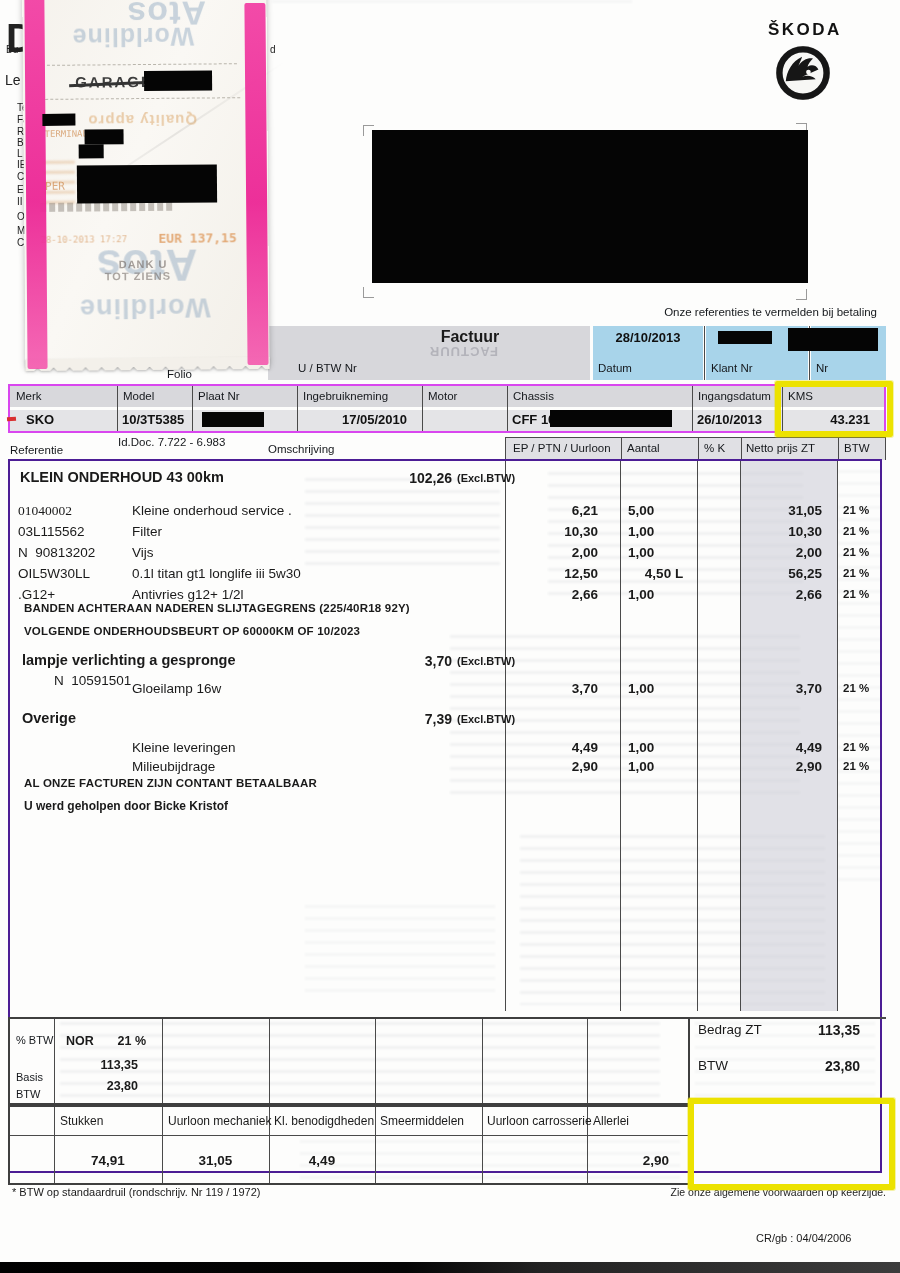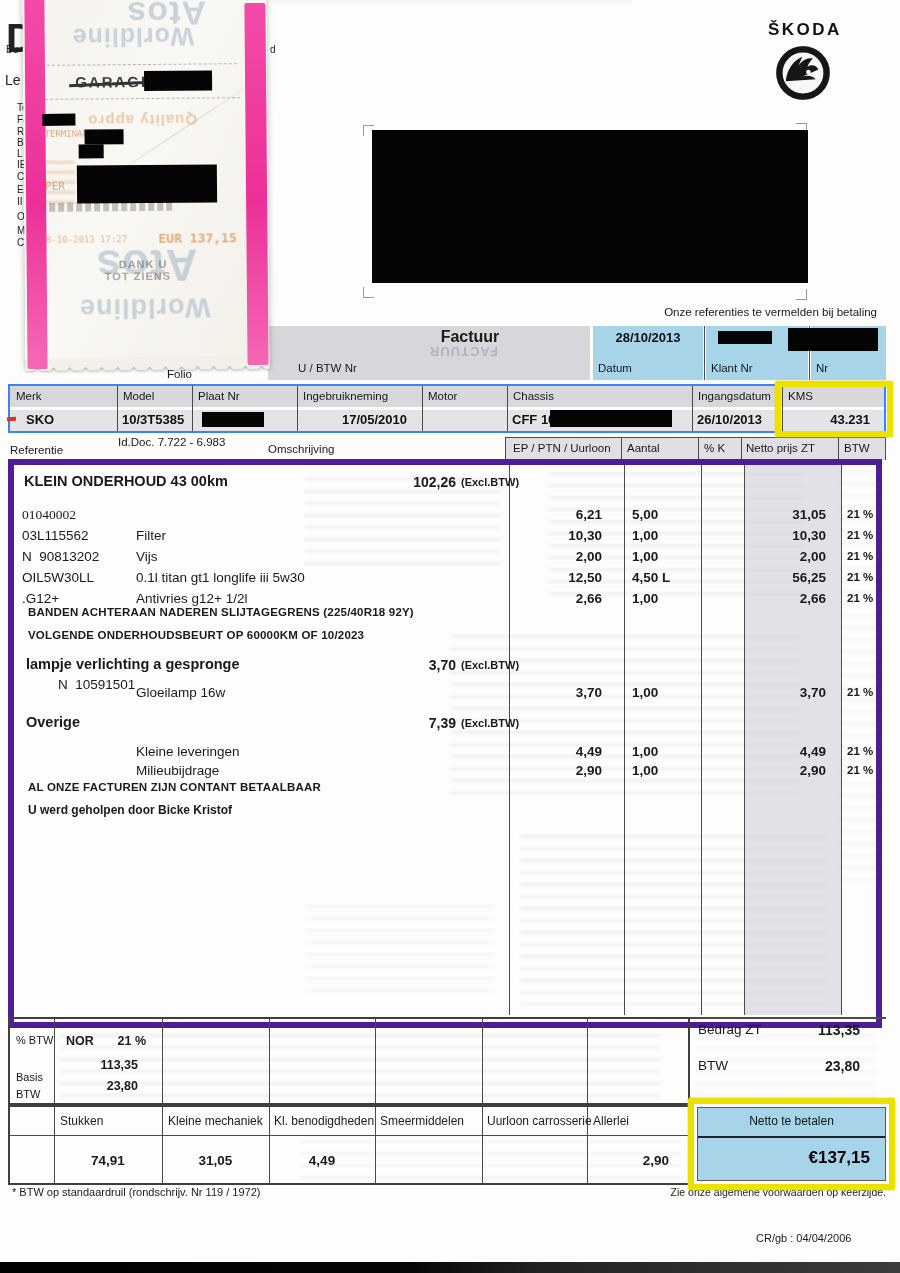--- a/index.html
+++ b/index.html
@@ -17,27 +17,27 @@
     background:repeating-linear-gradient(180deg, rgba(205,130,55,.38) 0 3px, transparent 3px 10px);}
   .gdk{position:absolute;filter:blur(.7px);opacity:.6;
     background:repeating-linear-gradient(90deg, rgba(90,80,70,.55) 0 6px, transparent 6px 9px);}
   
   .greybox{position:absolute;background:#d7d7db;z-index:2;}
   .bluebox{position:absolute;background:#a8d4ea;z-index:2;}
   .lbl{font-size:11.5px;color:#15181c;z-index:3;}
   .val-b{font-weight:700;font-size:13px;color:#111;z-index:3;}
   .blackbox{position:absolute;background:#050505;z-index:4;}
   
-  #veh{left:8px;top:384px;width:878px;height:49px;border:2px solid #3b82f6;box-sizing:border-box;z-index:2;}
+  #veh{left:8px;top:384px;width:878px;height:49px;border:2px solid #d946ef;box-sizing:border-box;z-index:2;}
   #veh .hdr{position:absolute;left:0;top:0;width:100%;height:21px;background:#d8d8dc;}
   #veh .vrow{position:absolute;left:0;top:24px;width:100%;height:21px;background:#e4e4e7;}
   
   #items-hdr{left:505px;top:437px;width:381px;height:23px;box-sizing:border-box;
     border:1.5px solid #4a4a4a;border-bottom:none;background:#e0e0e4;z-index:2;}
-  #items{left:8px;top:459px;width:874px;height:569px;border:6px solid #4c1d95;box-sizing:border-box;z-index:2;background:transparent;}
+  #items{left:8px;top:459px;width:874px;height:714px;border:2px solid #4c1d95;box-sizing:border-box;z-index:2;background:transparent;}
   .itxt{position:absolute;font-size:13.5px;z-index:3;white-space:pre;}
   .sec-t{position:absolute;font-size:14.5px;font-weight:700;z-index:3;}
   .sec-a{position:absolute;font-size:14px;font-weight:700;text-align:right;z-index:3;}
   .sec-x{position:absolute;font-size:11px;font-weight:700;z-index:3;}
   .note{position:absolute;font-size:11.5px;font-weight:700;z-index:3;letter-spacing:.2px;}
   .c-ref{left:8px;width:115px;}
   .c-desc{left:122px;width:350px;}
   .c-ep{left:478px;width:110px;text-align:right;font-weight:700;}
   .c-qty{left:618px;width:72px;font-weight:700;}
   .c-net{left:728px;width:84px;text-align:right;font-weight:700;}
@@ -198,20 +198,21 @@
     <div class="vline" style="left:610px;top:0;height:550px;"></div>
     <div class="vline" style="left:687px;top:0;height:550px;"></div>
     <div class="vline" style="left:730px;top:0;height:550px;"></div>
     <div class="vline" style="left:827px;top:0;height:550px;"></div>
 
     <div class="sec-t" style="left:10px;top:8px;">KLEIN ONDERHOUD 43 00km</div>
     <div class="sec-a" style="left:342px;top:9px;width:100px;">102,26</div>
     <div class="sec-x" style="left:447px;top:11px;">(Excl.BTW)</div>
 
     <div class="itxt c-ref" style="top:42px;font-family:Liberation Serif, serif;">01040002</div>
+    <div class="itxt c-desc" style="top:42px;">Kleine onderhoud service .</div>
     <div class="itxt c-ep" style="top:42px;">6,21</div>
     <div class="itxt c-qty" style="top:42px;">5,00</div>
     <div class="itxt c-net" style="top:42px;">31,05</div>
     <div class="itxt c-btw" style="top:43px;">21 %</div>
 
     <div class="itxt c-ref" style="top:63px;">03L115562</div>
     <div class="itxt c-desc" style="top:63px;">Filter</div>
     <div class="itxt c-ep" style="top:63px;">10,30</div>
     <div class="itxt c-qty" style="top:63px;">1,00</div>
     <div class="itxt c-net" style="top:63px;">10,30</div>
@@ -220,21 +221,21 @@
     <div class="itxt c-ref" style="top:84px;">N  90813202</div>
     <div class="itxt c-desc" style="top:84px;">Vijs</div>
     <div class="itxt c-ep" style="top:84px;">2,00</div>
     <div class="itxt c-qty" style="top:84px;">1,00</div>
     <div class="itxt c-net" style="top:84px;">2,00</div>
     <div class="itxt c-btw" style="top:85px;">21 %</div>
 
     <div class="itxt c-ref" style="top:105px;">OIL5W30LL</div>
     <div class="itxt c-desc" style="top:105px;">0.1l titan gt1 longlife iii 5w30</div>
     <div class="itxt c-ep" style="top:105px;">12,50</div>
-    <div class="itxt c-qty" style="top:105px;">4,50 L</div>
+    <div class="itxt c-qty" style="top:105px;text-align:center;">4,50 L</div>
     <div class="itxt c-net" style="top:105px;">56,25</div>
     <div class="itxt c-btw" style="top:106px;">21 %</div>
 
     <div class="itxt c-ref" style="top:126px;">.G12+</div>
     <div class="itxt c-desc" style="top:126px;">Antivries g12+ 1/2l</div>
     <div class="itxt c-ep" style="top:126px;">2,66</div>
     <div class="itxt c-qty" style="top:126px;">1,00</div>
     <div class="itxt c-net" style="top:126px;">2,66</div>
     <div class="itxt c-btw" style="top:127px;">21 %</div>
 
@@ -290,45 +291,40 @@
 
   <div class="sumbox" style="left:8px;top:1105px;width:682px;height:80px;">
     <div class="hline" style="left:0;top:28px;width:678px;"></div>
     <div class="vline" style="left:44px;top:0;height:76px;"></div>
     <div class="vline" style="left:152px;top:0;height:76px;"></div>
     <div class="vline" style="left:259px;top:0;height:76px;"></div>
     <div class="vline" style="left:365px;top:0;height:76px;"></div>
     <div class="vline" style="left:472px;top:0;height:76px;"></div>
     <div class="vline" style="left:577px;top:0;height:76px;"></div>
     <div class="catlbl" style="left:50px;top:7px;">Stukken</div>
-    <div class="catlbl" style="left:158px;top:7px;">Kleine mechaniek</div>
+    <div class="catlbl" style="left:158px;top:7px;">Uurloon mechaniek</div>
     <div class="catlbl" style="left:264px;top:7px;">Kl. benodigdheden</div>
     <div class="catlbl" style="left:370px;top:7px;">Smeermiddelen</div>
     <div class="catlbl" style="left:477px;top:7px;">Uurloon carrosserie</div>
     <div class="catlbl" style="left:583px;top:7px;">Allerlei</div>
     <div class="catval" style="left:44px;top:46px;width:108px;text-align:center;">74,91</div>
     <div class="catval" style="left:152px;top:46px;width:107px;text-align:center;">31,05</div>
     <div class="catval" style="left:259px;top:46px;width:106px;text-align:center;">4,49</div>
     <div class="catval" style="left:365px;top:46px;width:107px;text-align:center;"></div>
     <div class="catval" style="left:472px;top:46px;width:105px;text-align:center;"></div>
     <div class="catval" style="left:577px;top:46px;width:92px;text-align:right;padding-right:10px;box-sizing:border-box;">2,90</div>
   </div>
   <div class="hline" style="left:690px;top:1017px;width:196px;border-top-width:2px;"></div>
 
   <div class="abs" style="left:698px;top:1022px;font-size:13.5px;z-index:3;">Bedrag ZT</div>
   <div class="abs" style="left:790px;top:1022px;width:70px;text-align:right;font-size:14px;font-weight:700;z-index:3;">113,35</div>
   <div class="abs" style="left:698px;top:1058px;font-size:13.5px;z-index:3;">BTW</div>
   <div class="abs" style="left:790px;top:1058px;width:70px;text-align:right;font-size:14px;font-weight:700;z-index:3;">23,80</div>
 
   <div class="yellow" style="left:688px;top:1098px;width:207px;height:92px;"></div>
-  <div class="abs" style="left:697px;top:1107px;width:189px;height:74px;background:#a8d4ea;border:1px solid #5a5a5a;box-sizing:border-box;z-index:5;">
-    <div style="position:absolute;left:0;top:6px;width:100%;text-align:center;font-size:12px;color:#101418;">Netto te betalen</div>
-    <div style="position:absolute;left:0;top:28px;width:100%;border-top:2px solid #222;"></div>
-    <div style="position:absolute;left:0;top:40px;width:172px;text-align:right;font-size:17px;font-weight:700;color:#000;">€137,15</div>
-  </div>
 
   <div class="abs" style="left:12px;top:1186px;font-size:11px;z-index:3;">* BTW op standaardruil (rondschrijv. Nr 119 / 1972)</div>
   <div class="abs" style="left:640px;top:1186px;width:246px;text-align:right;font-size:10.5px;color:#222;z-index:3;">Zie onze algemene voorwaarden op keerzijde.</div>
   <div class="abs" style="left:756px;top:1232px;font-size:11px;z-index:3;">CR/gb : 04/04/2006</div>
 
   <div class="abs" id="receipt">
     <div class="paper"></div>
     <div class="saw"></div>
     <div class="crease" style="left:30px;top:140px;width:260px;height:2px;transform:rotate(-33deg);"></div>
 

